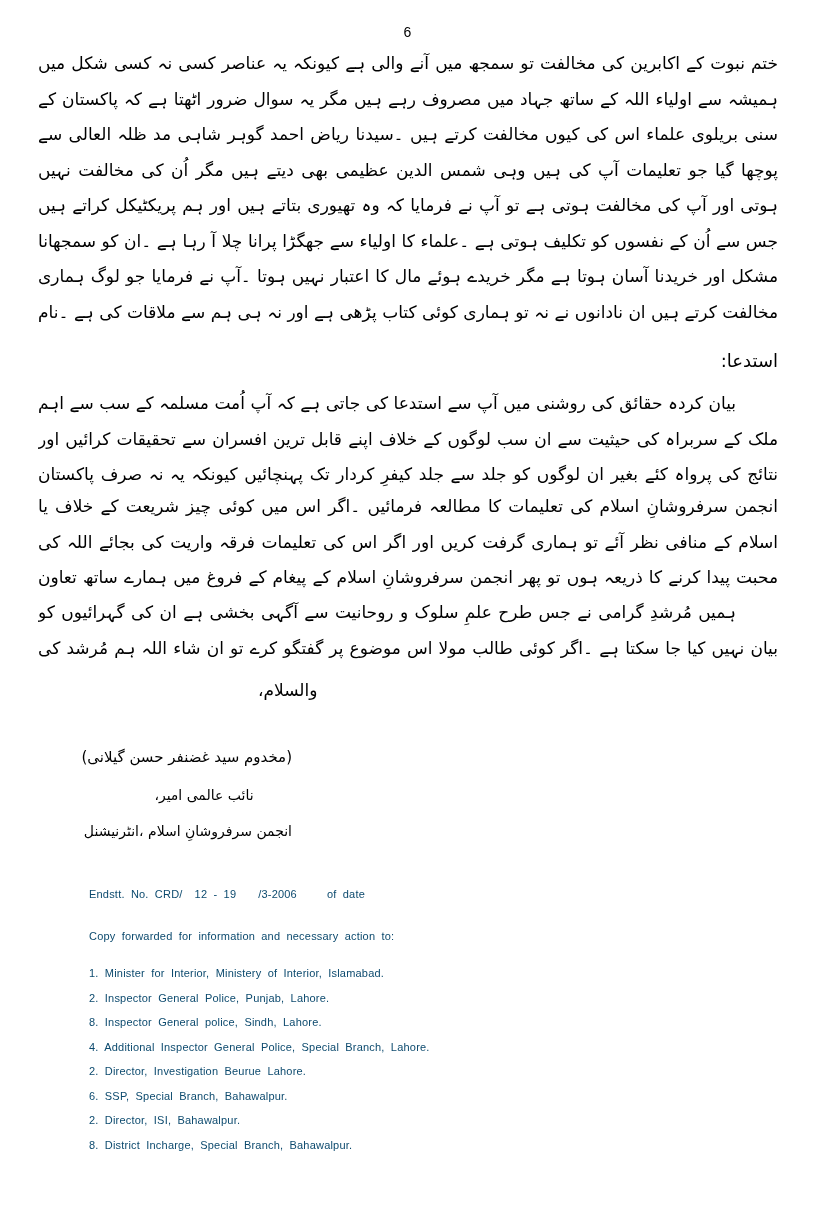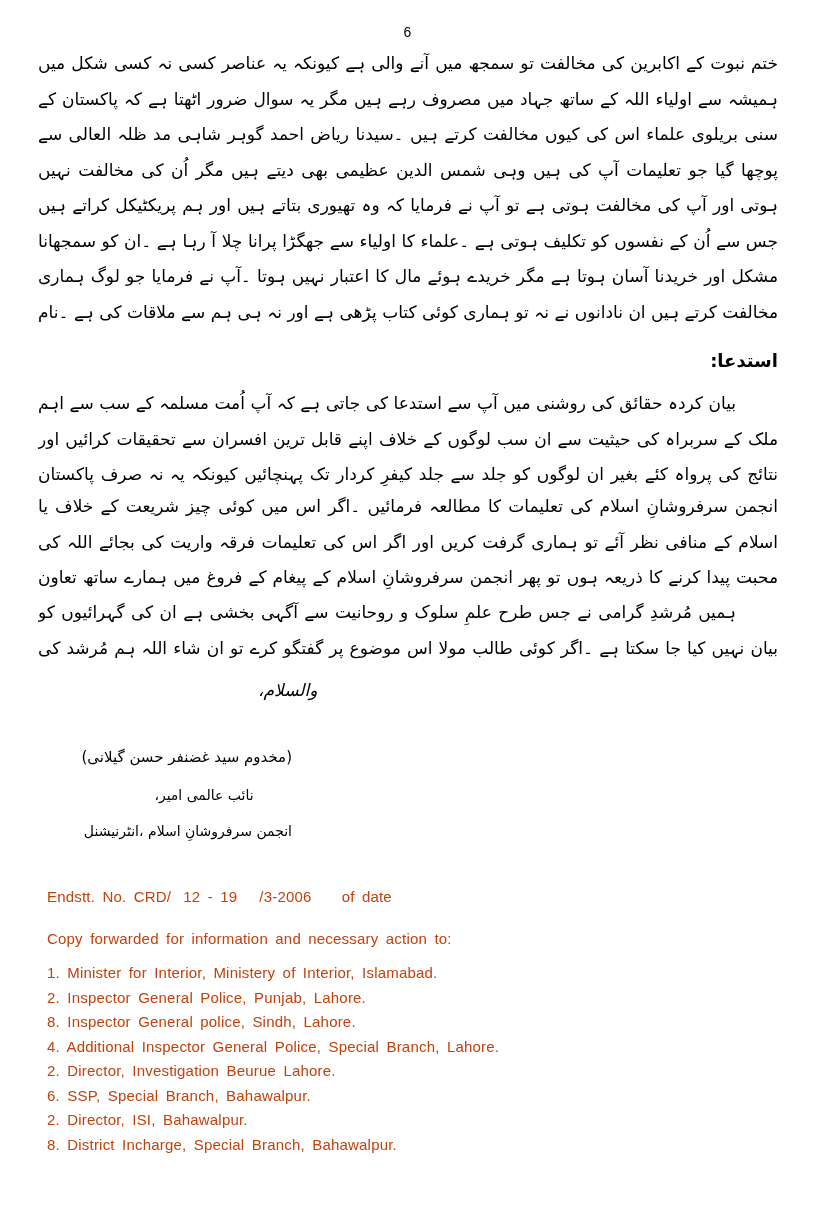--- a/index.html
+++ b/index.html
@@ -43,28 +43,27 @@
   }
   .p1 { top: 46px;  height: 285px; }
   .p2 { top: 386px; height: 107px; text-indent: 42px; }
   .p3 { top: 489px; height: 107px; }
   .p4 { top: 595px; height: 72px;  text-indent: 42px; }
   .uheading {
     position: absolute;
     top: 350px;
     right: 37px;
     font-size: 18px;
-    font-weight: bold;
+    font-weight: normal;
   }
   .closing {
     position: absolute;
     top: 680px;
     left: 258px;
     font-size: 17px;
-    font-style: italic;
   }
   .signature {
     position: absolute;
     top: 737px;
     left: 116px;
     width: 176px;
     text-align: center;
   }
   .sig-name {
     font-size: 15px;
@@ -73,24 +72,25 @@
     text-align: right;
   }
   .sig-line {
     font-size: 14px;
     line-height: 36px;
     white-space: nowrap;
   }
   
   .eng {
     font-family: "Liberation Sans", sans-serif;
-    font-size: 15px;
-    color: #c2410c;
+    font-size: 11px;
+    color: #0c4a6e;
     word-spacing: 3px;
     letter-spacing: 0.2px;
+    margin-left: 42px;
   }
   .endstt {
     position: absolute;
     top: 888px;
     left: 47px;
     white-space: nowrap;
   }
   .endstt .g1 { margin-left: 12px; }
   .endstt .g2 { margin-left: 22px; }
   .endstt .g3 { margin-left: 30px; }

